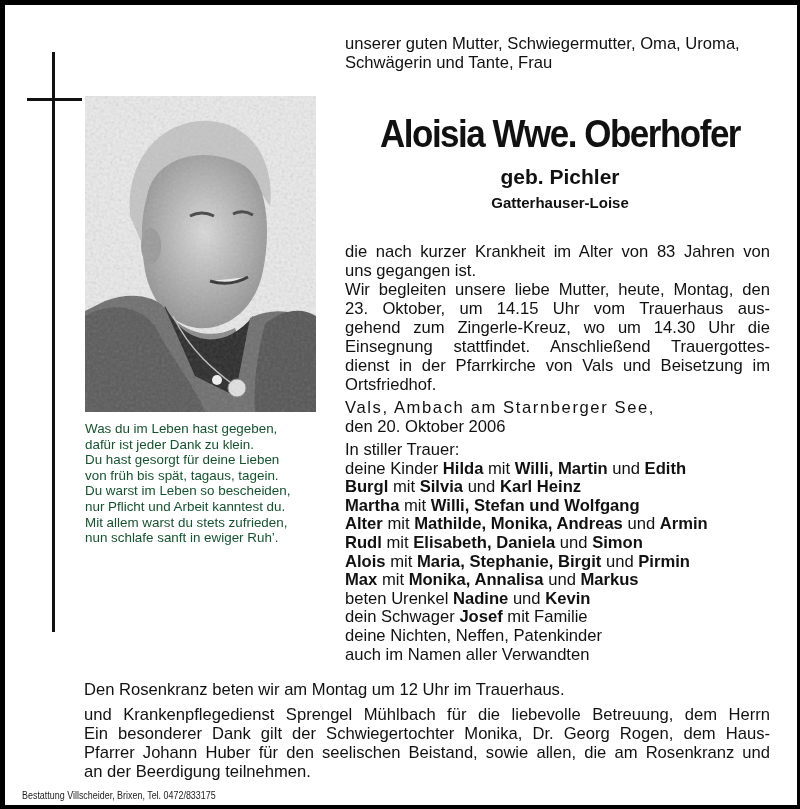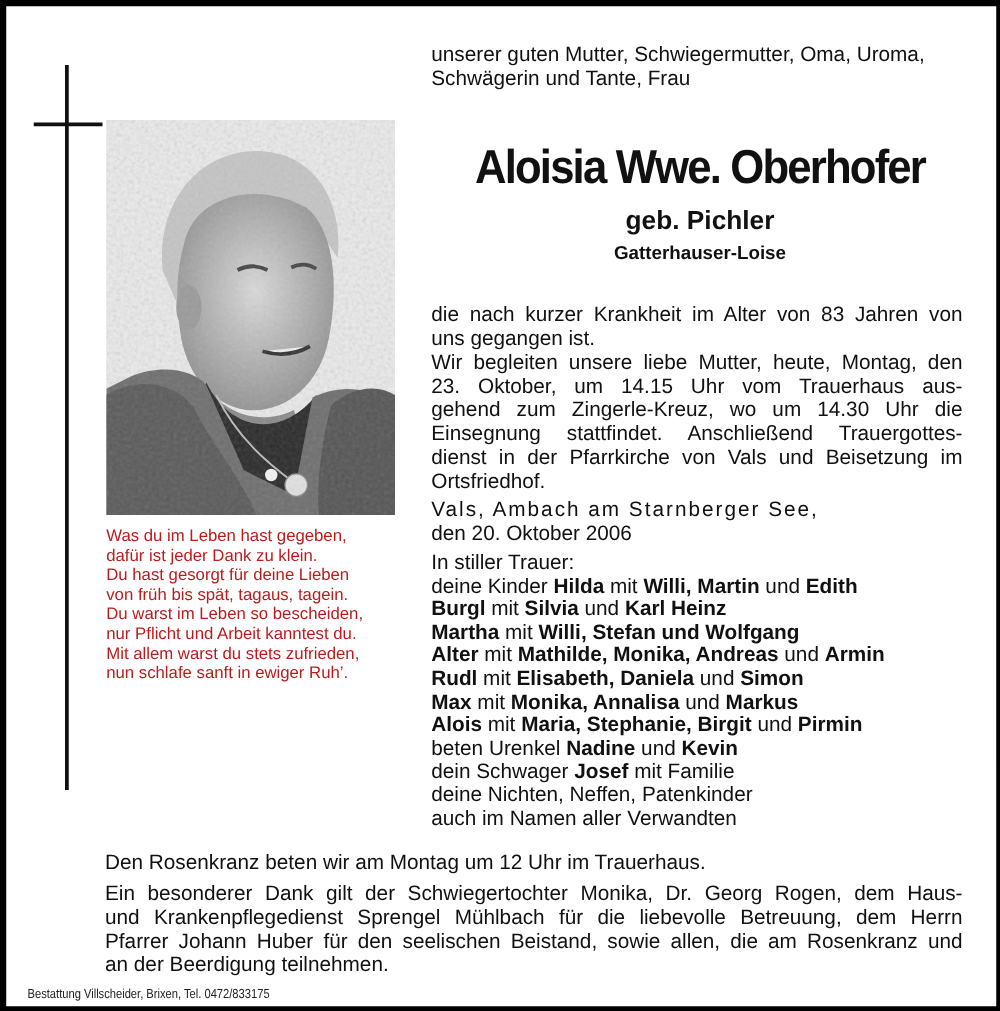--- a/index.html
+++ b/index.html
@@ -8,21 +8,21 @@
   .frame { position: absolute; left: 0; top: 0; width: 800px; height: 809px; box-sizing: border-box;
            border-top: 5px solid #000; border-left: 5px solid #000; border-right: 3px solid #000; border-bottom: 4px solid #000;
            background: #fff; }
   .cross-v { position: absolute; left: 52px; top: 52px; width: 3px; height: 580px; background: #111; }
   .cross-h { position: absolute; left: 27px; top: 98px; width: 55px; height: 3px; background: #111; }
 
   .photo { position: absolute; left: 85px; top: 96px; width: 231px; height: 316px; overflow: hidden;
            background: #ececec; }
   .photo svg { display: block; width: 100%; height: 100%; }
 
-  .poem { position: absolute; left: 85px; top: 421px; width: 240px; font-size: 13.4px; line-height: 15.6px; color: #b91c1c; }
+  .poem { position: absolute; left: 85px; top: 421px; width: 240px; font-size: 13.4px; line-height: 15.6px; color: #14532d; }
   .poem div { white-space: nowrap; }
 
   .intro { position: absolute; left: 345px; top: 34px; width: 430px; font-size: 16.6px; line-height: 19.4px; }
   .intro div { white-space: nowrap; }
 
   .name { position: absolute; left: 340px; top: 111px; width: 440px; text-align: center;
           font-size: 38px; font-weight: bold; letter-spacing: -1.6px; line-height: 46px; transform: scaleX(0.92); transform-origin: center; }
   .maiden { position: absolute; left: 340px; top: 164px; width: 440px; text-align: center;
             font-size: 21px; font-weight: bold; line-height: 26px; }
   .nick { position: absolute; left: 340px; top: 193px; width: 440px; text-align: center;
@@ -141,30 +141,30 @@
   <div>den 20. Oktober 2006</div>
 </div>
 
 <div class="mourners" id="mourners">
   <div>In stiller Trauer:</div>
 <div><span>deine Kinder </span><b>Hilda</b><span> mit </span><b>Willi, Martin</b><span> und </span><b>Edith</b></div>
     <div><b>Burgl</b><span> mit </span><b>Silvia</b><span> und </span><b>Karl Heinz</b></div>
     <div><b>Martha</b><span> mit </span><b>Willi, Stefan und Wolfgang</b></div>
     <div><b>Alter</b><span> mit </span><b>Mathilde, Monika, Andreas</b><span> und </span><b>Armin</b></div>
     <div><b>Rudl</b><span> mit </span><b>Elisabeth, Daniela</b><span> und </span><b>Simon</b></div>
+    <div><b>Alois</b><span> mit </span><b>Maria, Stephanie, Birgit</b><span> und </span><b>Pirmin</b></div>
     <div><b>Max</b><span> mit </span><b>Monika, Annalisa</b><span> und </span><b>Markus</b></div>
-    <div><b>Alois</b><span> mit </span><b>Maria, Stephanie, Birgit</b><span> und </span><b>Pirmin</b></div>
     <div><span>beten Urenkel </span><b>Nadine</b><span> und </span><b>Kevin</b></div>
     <div><span>dein Schwager </span><b>Josef</b><span> mit Familie</span></div>
     <div><span>deine Nichten, Neffen, Patenkinder</span></div>
     <div><span>auch im Namen aller Verwandten</span></div>
   </div>
 
 <div class="rosary">Den Rosenkranz beten wir am Montag um 12 Uhr im Trauerhaus.</div>
 
 <div class="thanks">
+  <div>und Krankenpflegedienst Sprengel Mühlbach für die liebevolle Betreuung, dem Herrn</div>
   <div>Ein besonderer Dank gilt der Schwiegertochter Monika, Dr. Georg Rogen, dem Haus-</div>
-  <div>und Krankenpflegedienst Sprengel Mühlbach für die liebevolle Betreuung, dem Herrn</div>
   <div>Pfarrer Johann Huber für den seelischen Beistand, sowie allen, die am Rosenkranz und</div>
   <div class="last">an der Beerdigung teilnehmen.</div>
 </div>
 
 <div class="footer">Bestattung Villscheider, Brixen, Tel. 0472/833175</div>
 
 </body></html>

